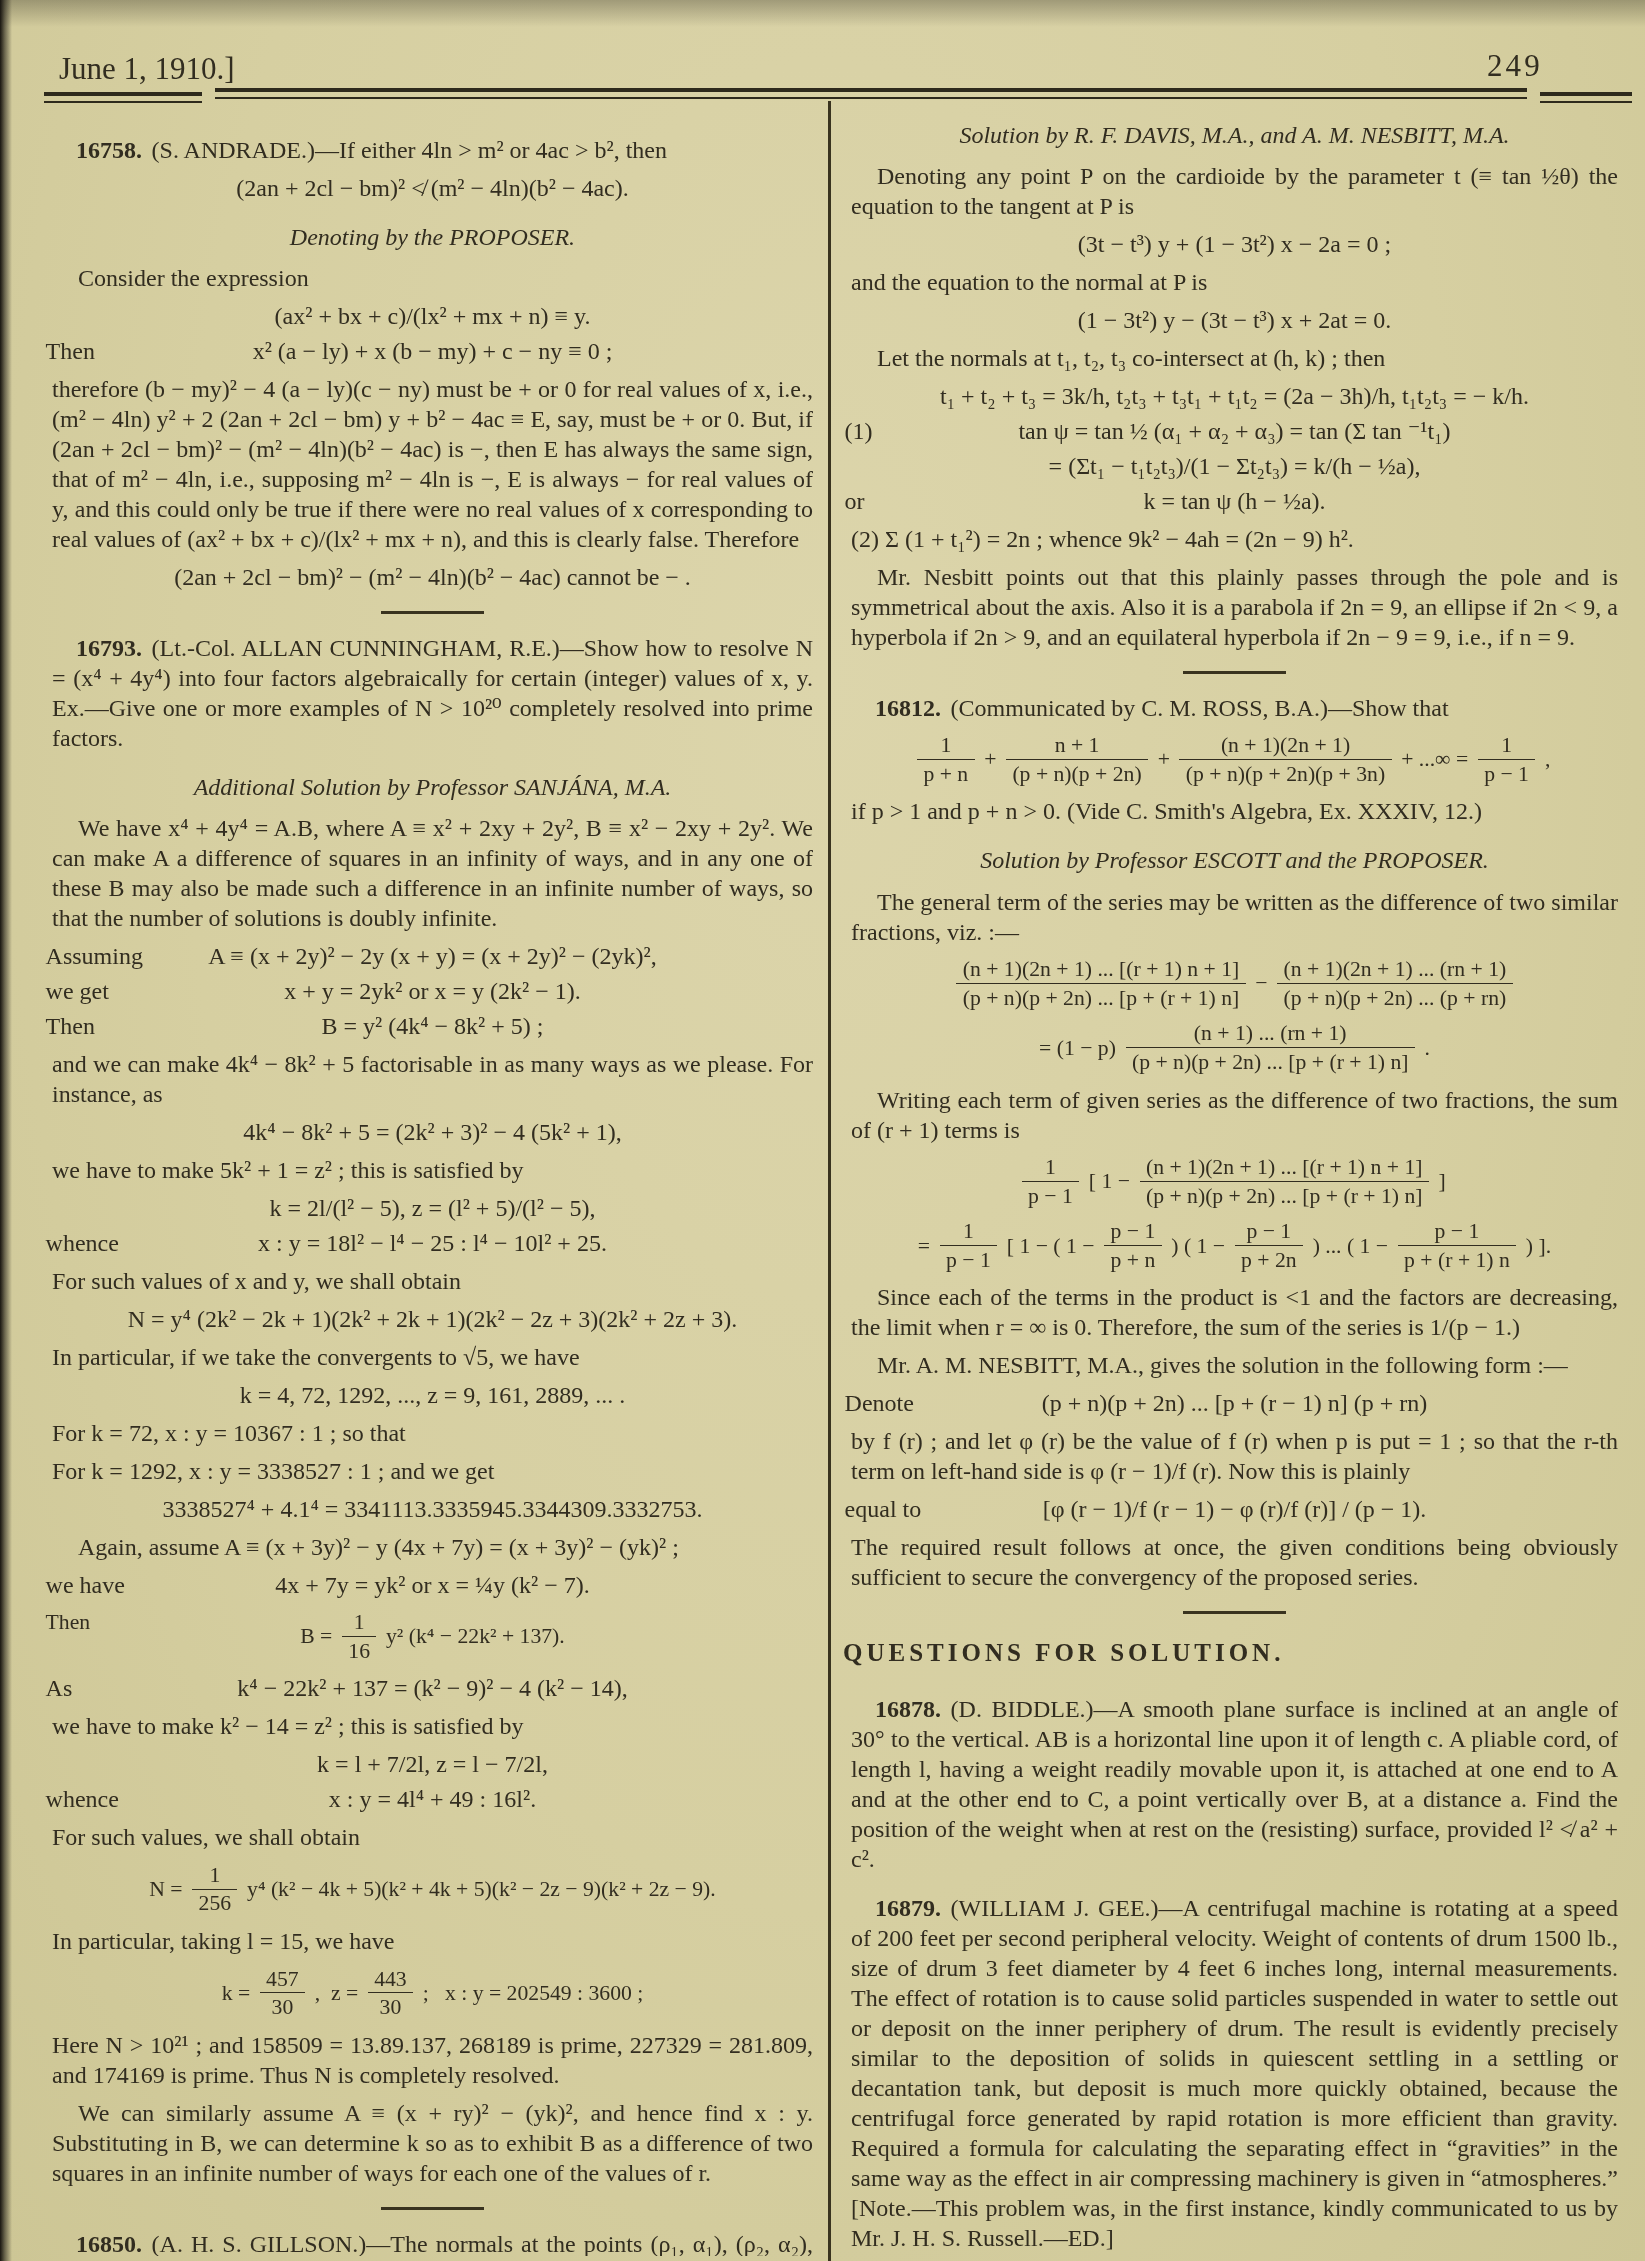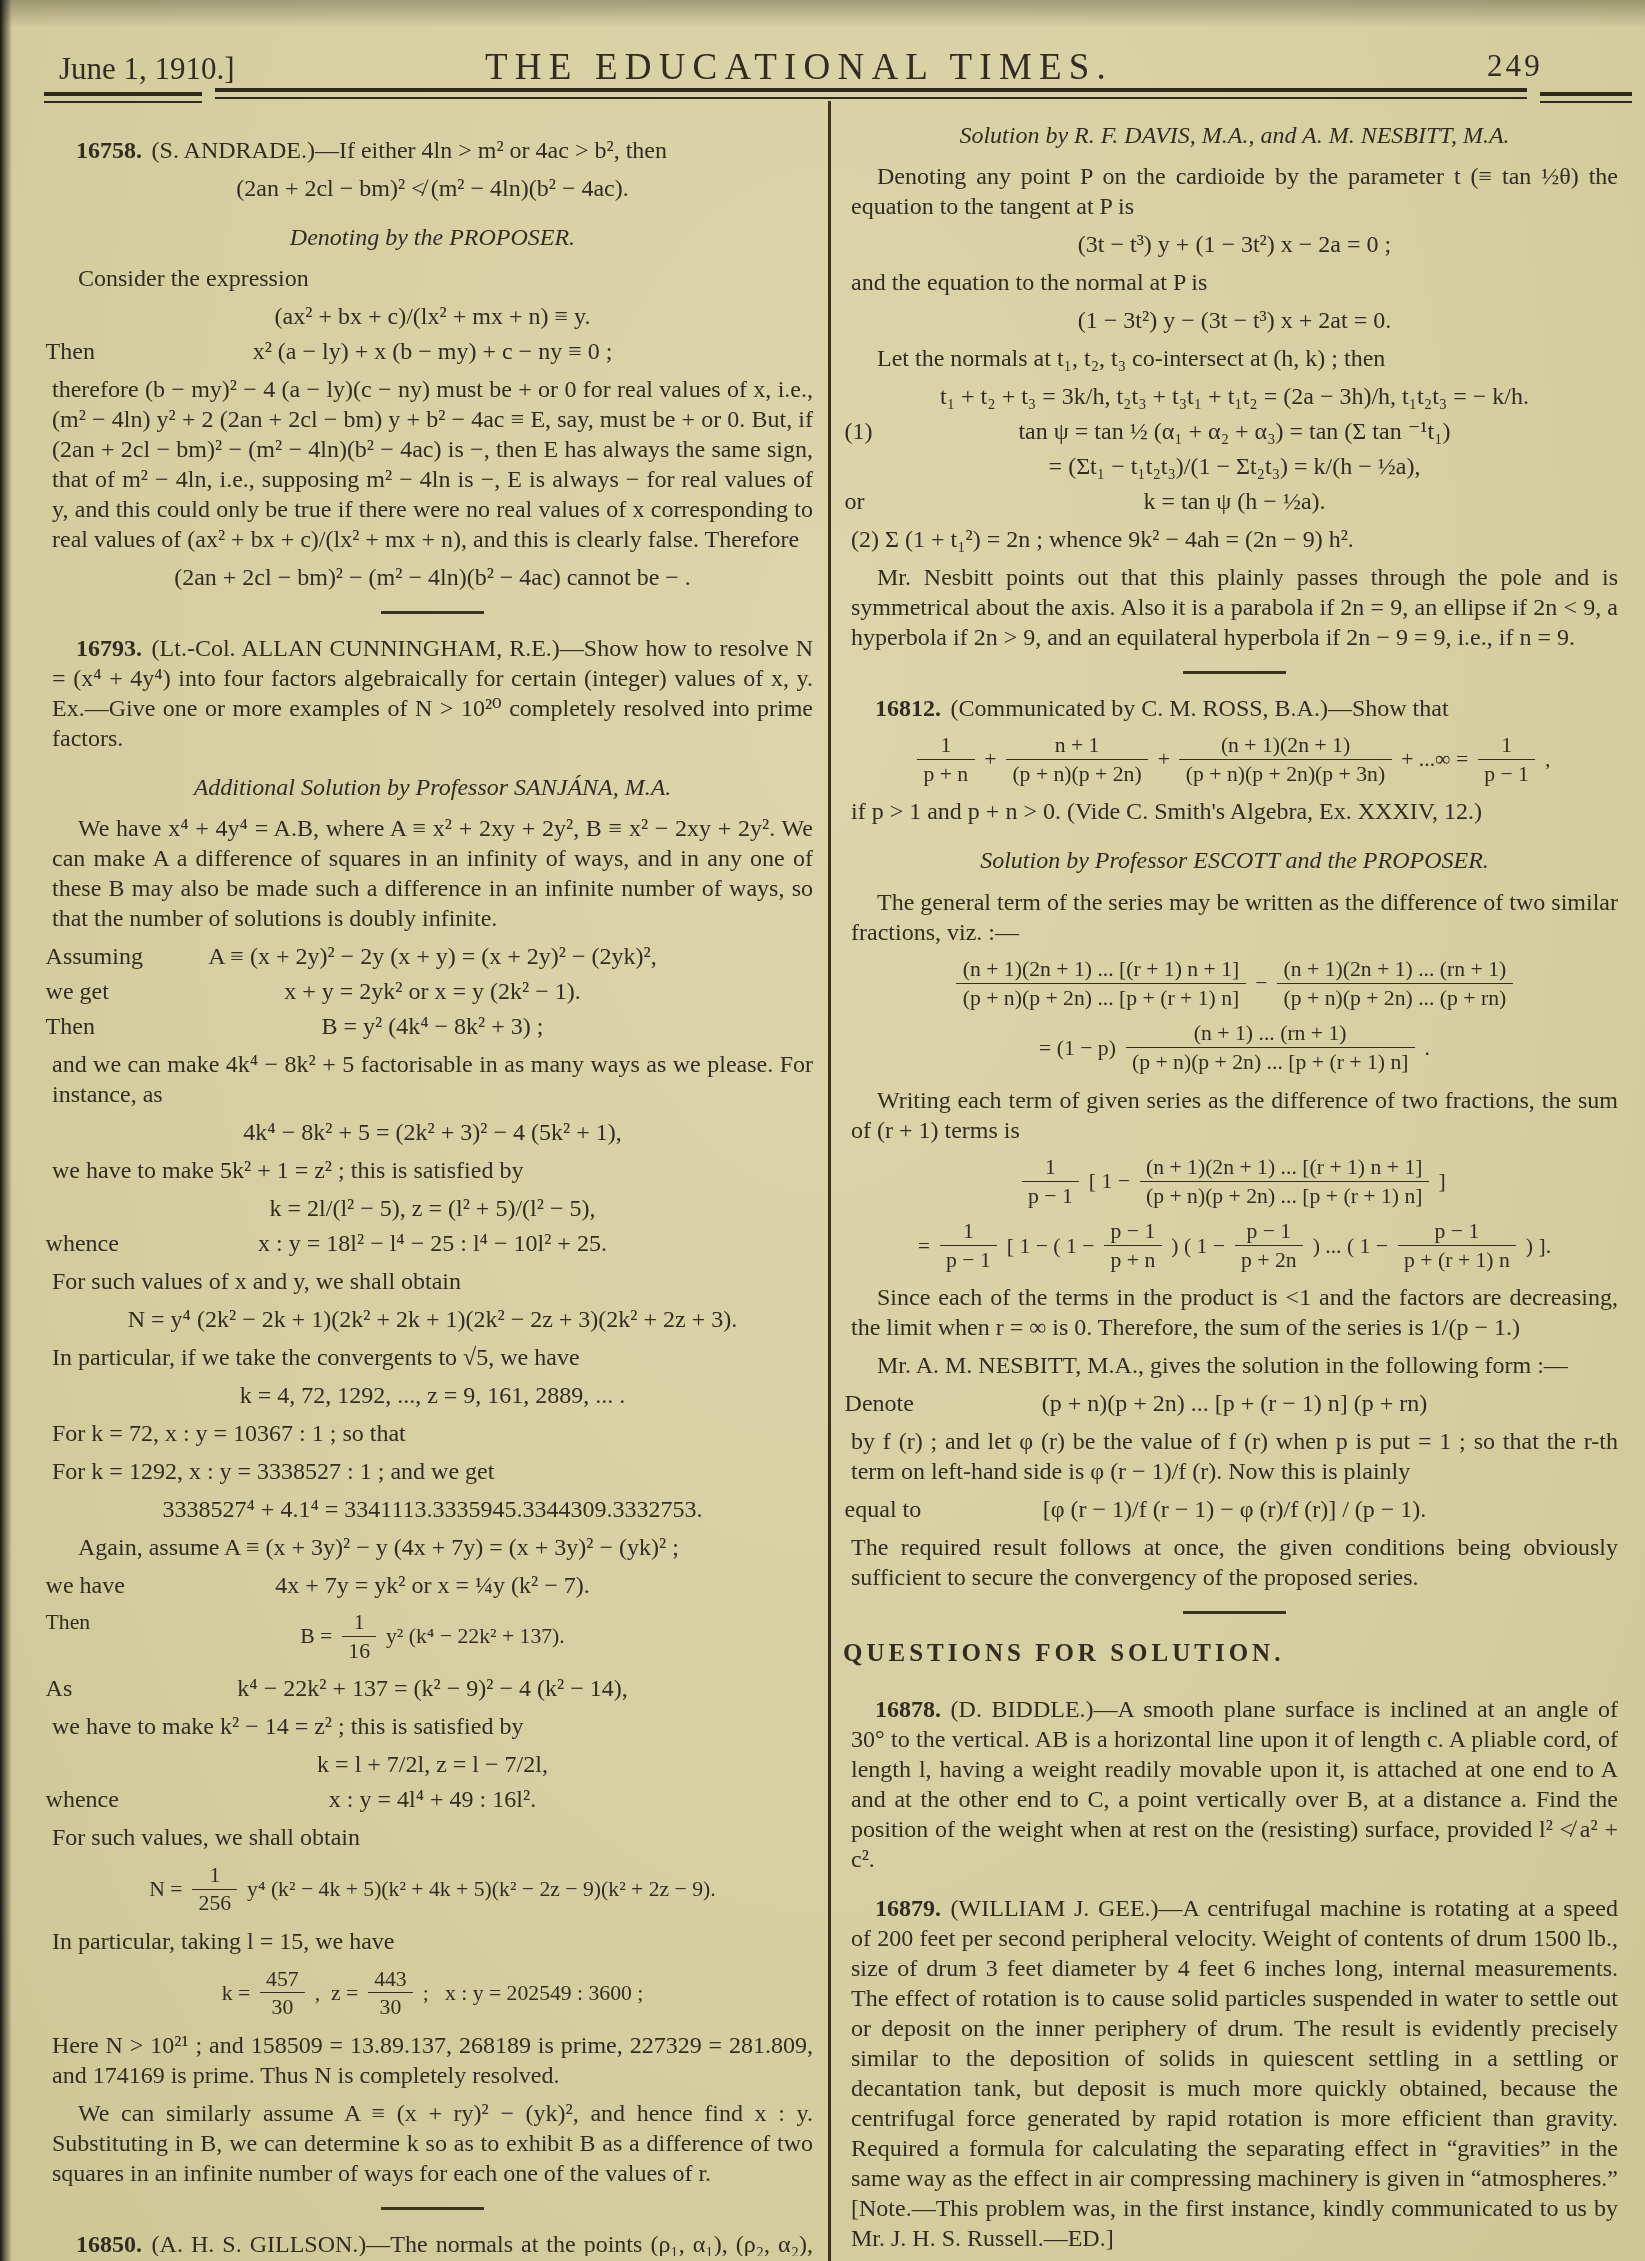--- a/index.html
+++ b/index.html
@@ -52,21 +52,20 @@
 </style>
 </head>
 <body>
 
 <div class="page">
   <div class="edge-top"></div>
   <div class="edge-left"></div>
 
   <div class="header">
     <span class="date">June 1, 1910.]</span>
-    <span class="jtitle">THE EDUCATIONAL TIMES.</span>
     <span class="pageno">249</span>
   </div>
 
   <div class="rule-seg rs1"></div>
   <div class="rule-seg rs2"></div>
   <div class="rule-seg rs3"></div>
 
   <div class="colrule"></div>
 
   <div class="col col-left">
@@ -77,21 +76,21 @@
       <div class="eq"><span>(ax² + bx + c)/(lx² + mx + n) ≡ y.</span></div>
       <div class="eq"><span class="lbl">Then</span><span>x² (a − ly) + x (b − my) + c − ny ≡ 0 ;</span></div>
       <p class="para">therefore (b − my)² − 4 (a − ly)(c − ny) must be + or 0 for real values of x, i.e., (m² − 4ln) y² + 2 (2an + 2cl − bm) y + b² − 4ac ≡ E, say, must be + or 0.  But, if (2an + 2cl − bm)² − (m² − 4ln)(b² − 4ac) is −, then E has always the same sign, that of m² − 4ln, i.e., supposing m² − 4ln is −, E is always − for real values of y, and this could only be true if there were no real values of x corresponding to real values of (ax² + bx + c)/(lx² + mx + n), and this is clearly false.  Therefore</p>
       <div class="eq"><span>(2an + 2cl − bm)² − (m² − 4ln)(b² − 4ac) cannot be − .</span></div>
       <hr class="divider">
       <p class="para q"><b class="qnum">16793.</b><span>(Lt.-Col. ALLAN CUNNINGHAM, R.E.)—Show how to resolve N = (x⁴ + 4y⁴) into four factors algebraically for certain (integer) values of x, y.  Ex.—Give one or more examples of N &gt; 10²⁰ completely resolved into prime factors.</span></p>
       <p class="head-i">Additional Solution by Professor SANJÁNA, M.A.</p>
       <p class="para ind">We have x⁴ + 4y⁴ = A.B, where A ≡ x² + 2xy + 2y², B ≡ x² − 2xy + 2y².  We can make A a difference of squares in an infinity of ways, and in any one of these B may also be made such a difference in an infinite number of ways, so that the number of solutions is doubly infinite.</p>
       <div class="eq"><span class="lbl">Assuming</span><span>A ≡ (x + 2y)² − 2y (x + y) = (x + 2y)² − (2yk)²,</span></div>
       <div class="eq"><span class="lbl">we get</span><span>x + y = 2yk²  or  x = y (2k² − 1).</span></div>
-      <div class="eq"><span class="lbl">Then</span><span>B = y² (4k⁴ − 8k² + 3) ;</span></div>
+      <div class="eq"><span class="lbl">Then</span><span>B = y² (4k⁴ − 8k² + 5) ;</span></div>
       <p class="para">and we can make 4k⁴ − 8k² + 5 factorisable in as many ways as we please.  For instance, as</p>
       <div class="eq"><span>4k⁴ − 8k² + 5 = (2k² + 3)² − 4 (5k² + 1),</span></div>
       <p class="para">we have to make 5k² + 1 = z² ; this is satisfied by</p>
       <div class="eq"><span>k = 2l/(l² − 5),   z = (l² + 5)/(l² − 5),</span></div>
       <div class="eq"><span class="lbl">whence</span><span>x : y = 18l² − l⁴ − 25 : l⁴ − 10l² + 25.</span></div>
       <p class="para">For such values of x and y, we shall obtain</p>
       <div class="eq"><span>N = y⁴ (2k² − 2k + 1)(2k² + 2k + 1)(2k² − 2z + 3)(2k² + 2z + 3).</span></div>
       <p class="para">In particular, if we take the convergents to √5, we have</p>
       <div class="eq"><span>k = 4, 72, 1292, ...,   z = 9, 161, 2889, ... .</span></div>
       <p class="para">For k = 72, x : y = 10367 : 1 ; so that</p>

